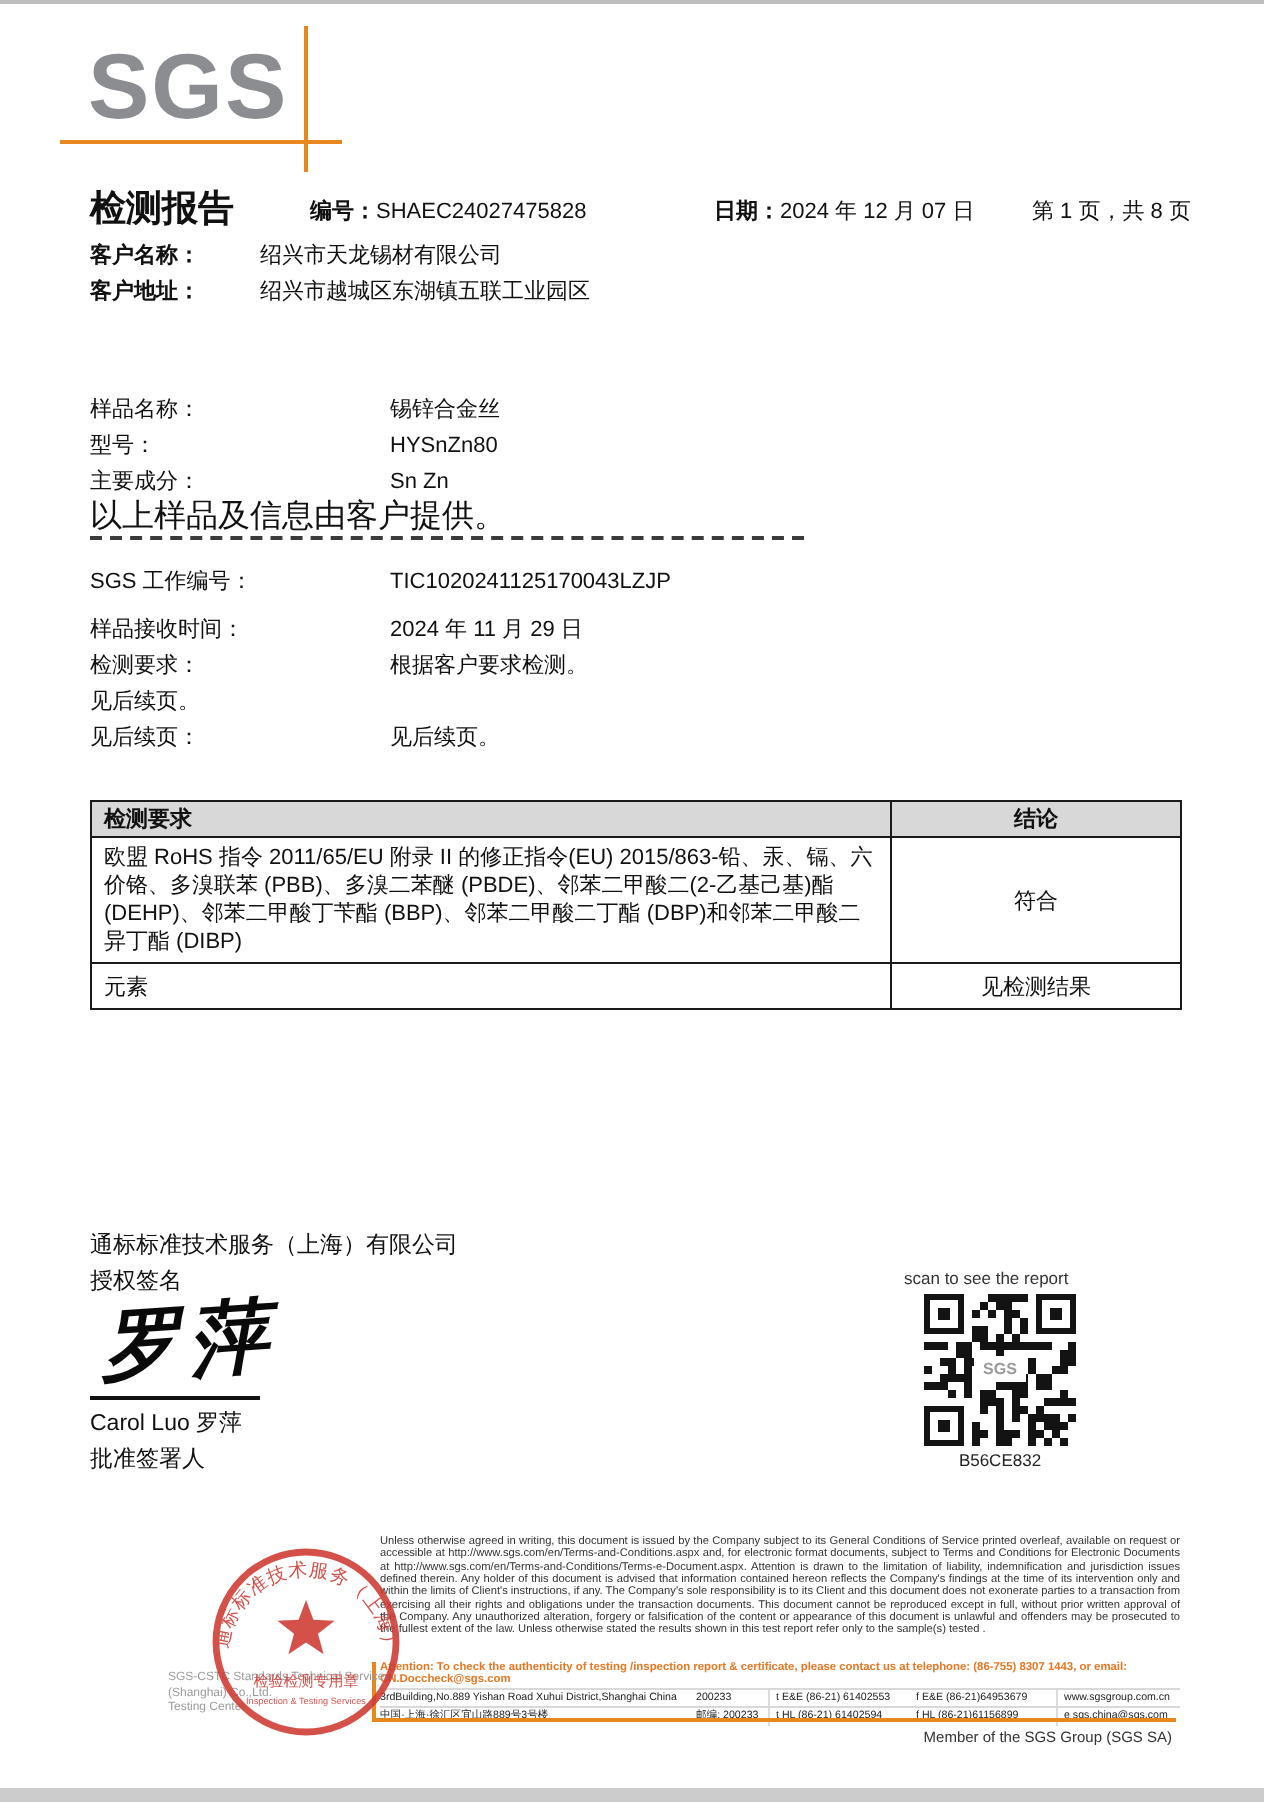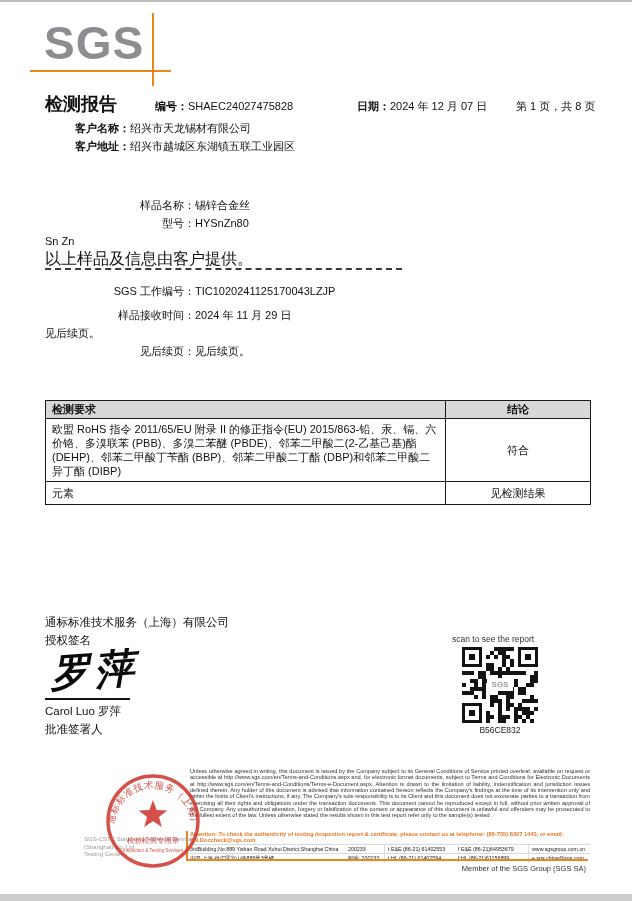--- a/index.html
+++ b/index.html
@@ -17,21 +17,21 @@
   .logo-hline { position:absolute; left:30px; top:70px; width:141px; height:2px; background:#e8871e; }
 
   
   .report-title { position:absolute; left:45px; top:92px; font-size:18px; font-weight:bold; }
   .meta { position:absolute; top:99px; font-size:11px; line-height:14px; white-space:nowrap; }
   .meta b { font-weight:bold; }
   .meta-no { left:155px; }
   .meta-date { left:357px; }
   .meta-page { left:516px; }
 
-  .kv { display:flex; font-size:11px; line-height:18px; white-space:nowrap;text-align:right; }
+  .kv { display:flex; font-size:11px; line-height:18px; white-space:nowrap; }
   .kv .k { flex:none; }
   .kv .k.bold { font-weight:bold; }
 
   .customer-block { position:absolute; left:45px; top:119px; }
   .customer-block .k { width:85px; }
 
   .sample-block { position:absolute; left:45px; top:196px; }
   .sample-block .k, .job-block .k { width:150px; }
   .sample-note { font-size:16px; line-height:18px; }
   .dash-sep { position:absolute; left:45px; top:268px; width:357px; border-top:2px dashed #3a3a3a; }
@@ -113,34 +113,39 @@
   <div class="sample-block">
     <div class="kv">
       <span class="k">样品名称：</span>
       <span class="v">锡锌合金丝</span>
     </div>
     <div class="kv">
       <span class="k">型号：</span>
       <span class="v">HYSnZn80</span>
     </div>
     <div class="kv">
+      <span class="k">主要成分：</span>
       <span class="v">Sn Zn</span>
     </div>
     <div class="sample-note">以上样品及信息由客户提供。</div>
   </div>
   <div class="dash-sep"></div>
 
   <div class="job-block">
     <div class="kv first">
       <span class="k">SGS 工作编号：</span>
       <span class="v">TIC1020241125170043LZJP</span>
     </div>
     <div class="kv">
       <span class="k">样品接收时间：</span>
       <span class="v">2024 年 11 月 29 日</span>
+    </div>
+    <div class="kv">
+      <span class="k">检测要求：</span>
+      <span class="v">根据客户要求检测。</span>
     </div>
     <div class="kv">
       <span class="v">见后续页。</span>
     </div>
     <div class="kv">
       <span class="k">见后续页：</span>
       <span class="v">见后续页。</span>
     </div>
   </div>
 

